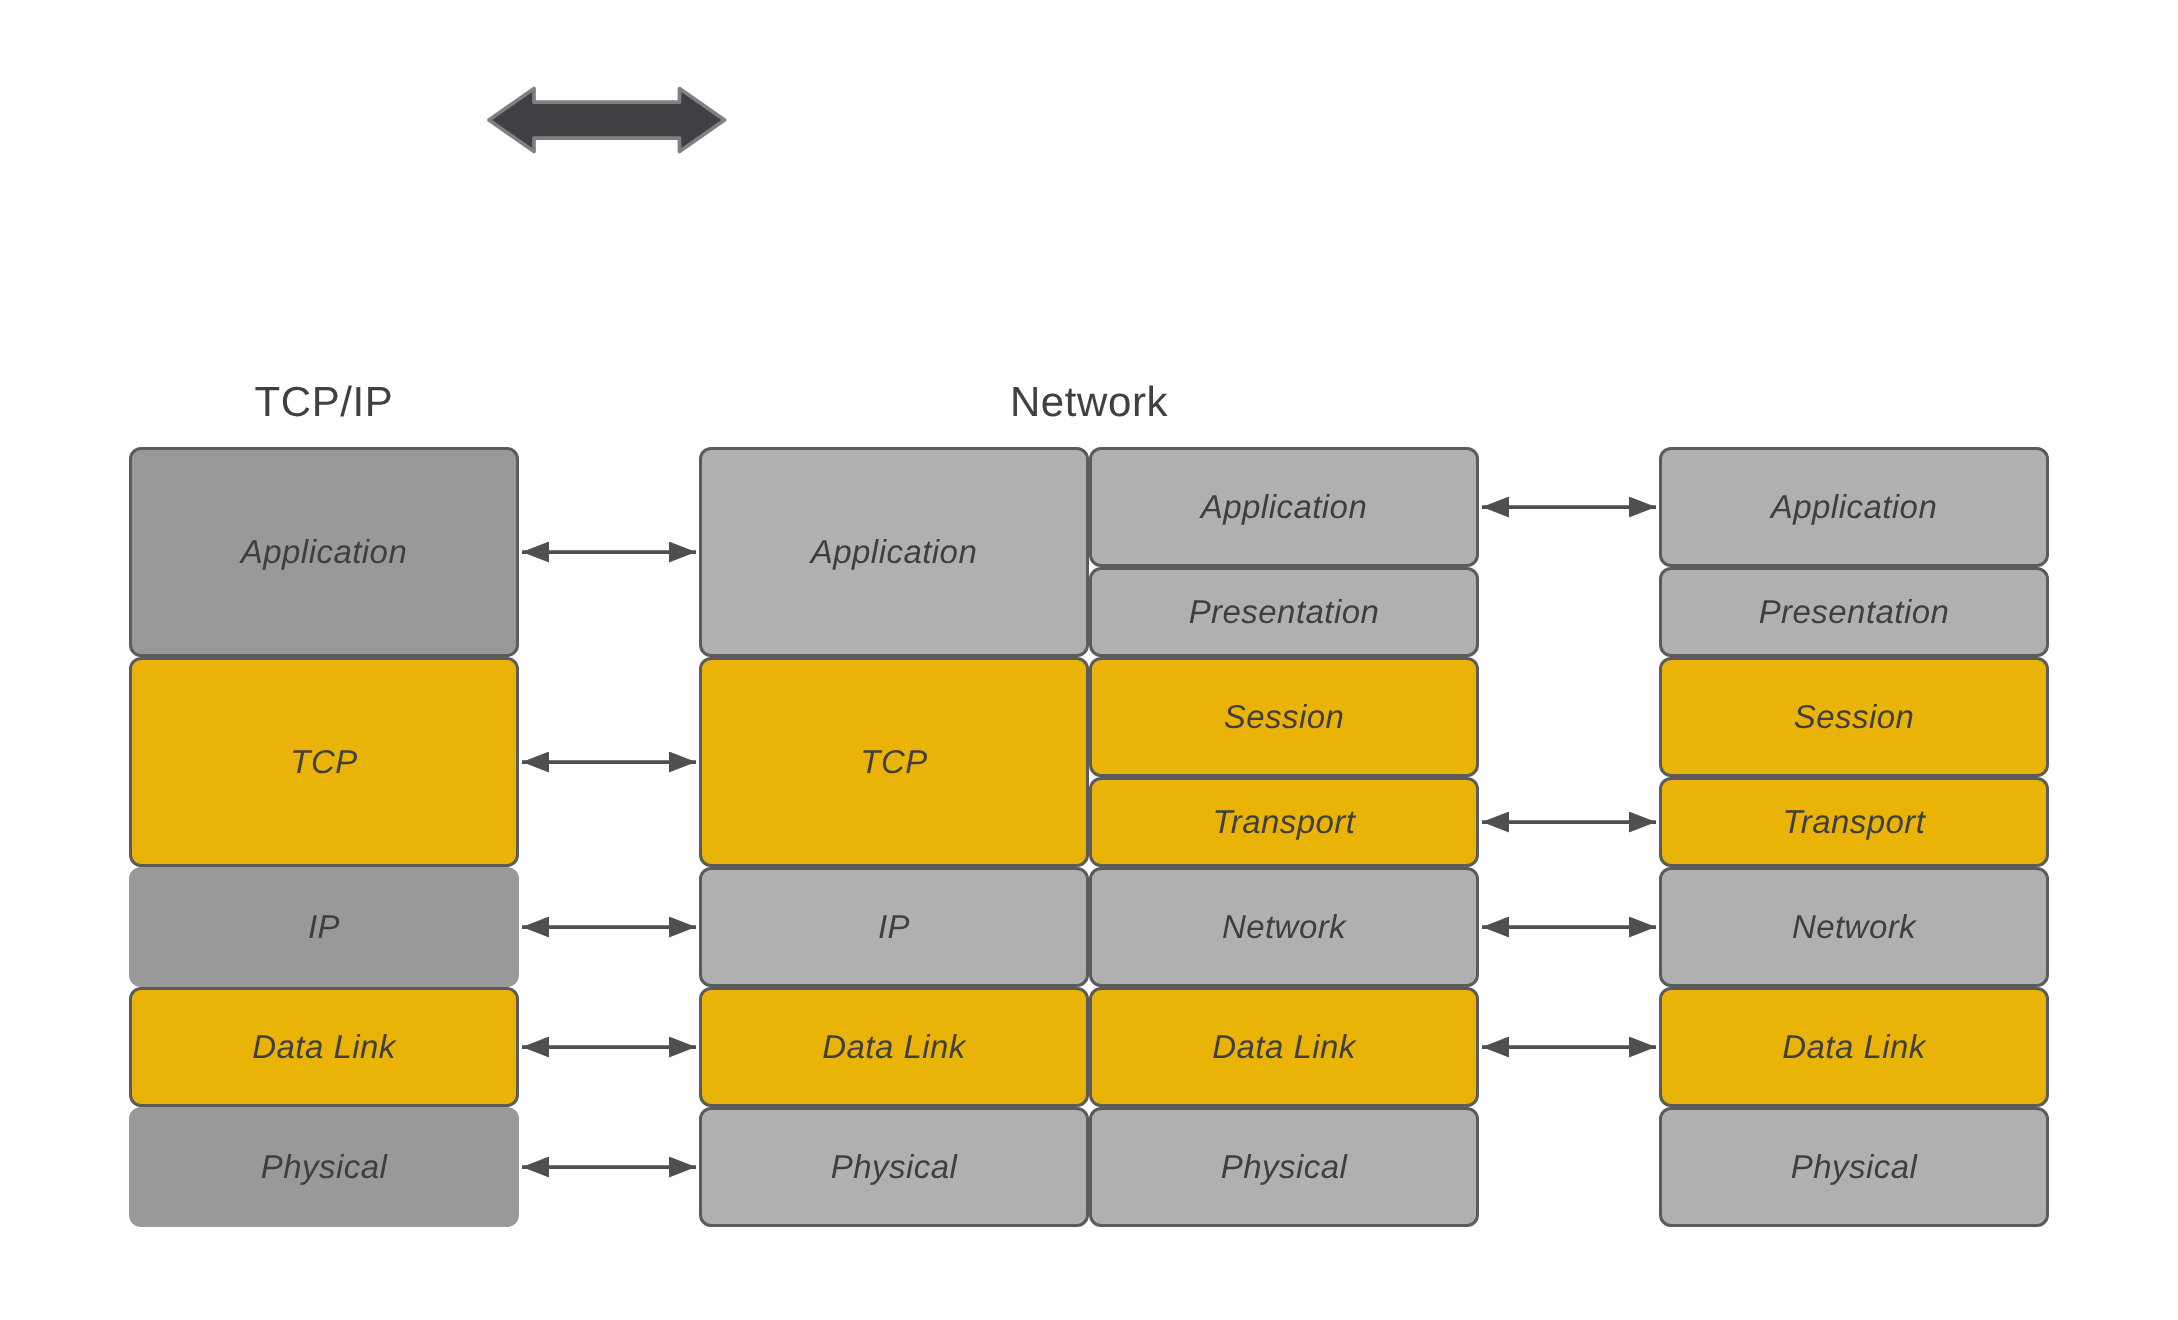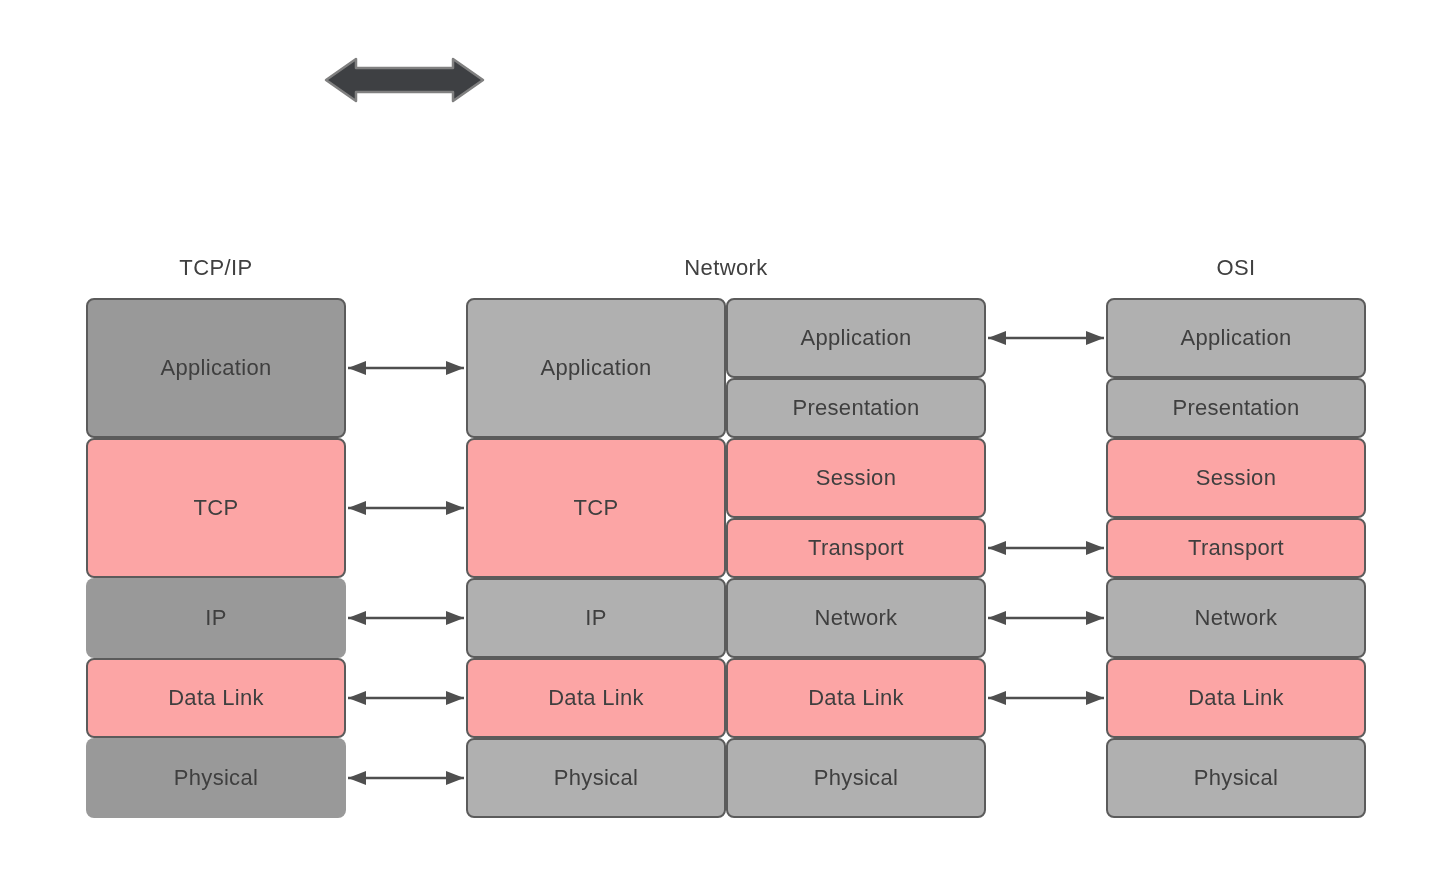--- a/index.html
+++ b/index.html
@@ -11,41 +11,42 @@
   #canvas {
     position: relative;
     width: 1452px;
     height: 880px;
     background: #ffffff;
     overflow: hidden;
   }
   .col-header {
     position: absolute;
     text-align: center;
-    font-size: 22px;
+    font-size: 28px;
     letter-spacing: 0.4px;
     color: #404040;
     line-height: 30px;
   }
   .box {
     position: absolute;
     box-sizing: border-box;
     border-radius: 8px;
     display: flex;
     align-items: center;
     justify-content: center;
     font-size: 22px;
     letter-spacing: 0.3px;
     color: #3f3f3f;
     text-align: center;
+    font-style: italic;
   }
   .bordered { border: 2.5px solid #5b5b5b; }
   .fill-dark  { background: #999999; }
   .fill-light { background: #b0b0b0; }
-  .fill-white { background: #fca5a5; }
+  .fill-white { background: #eab308; }
   #arrow-layer {
     position: absolute;
     left: 0; top: 0;
     width: 1452px;
     height: 880px;
     pointer-events: none;
   }
 </style>
 </head>
 <body>
@@ -68,21 +69,20 @@
     <line x1="348" y1="778" x2="464" y2="778" stroke="#4f4f4f" stroke-width="2.5" marker-start="url(#arrhead)" marker-end="url(#arrhead)"></line>
 
     <line x1="988" y1="338" x2="1104" y2="338" stroke="#4f4f4f" stroke-width="2.5" marker-start="url(#arrhead)" marker-end="url(#arrhead)"></line>
     <line x1="988" y1="548" x2="1104" y2="548" stroke="#4f4f4f" stroke-width="2.5" marker-start="url(#arrhead)" marker-end="url(#arrhead)"></line>
     <line x1="988" y1="618" x2="1104" y2="618" stroke="#4f4f4f" stroke-width="2.5" marker-start="url(#arrhead)" marker-end="url(#arrhead)"></line>
     <line x1="988" y1="698" x2="1104" y2="698" stroke="#4f4f4f" stroke-width="2.5" marker-start="url(#arrhead)" marker-end="url(#arrhead)"></line>
   </svg>
 
   <div class="col-header" style="left:86px; top:253px; width:260px;">TCP/IP</div>
   <div class="col-header" style="left:466px; top:253px; width:520px;">Network</div>
-  <div class="col-header" style="left:1106px; top:253px; width:260px;">OSI</div>
 
   <div class="box fill-dark bordered" style="left:86px; top:298px; width:260px; height:140px;">Application</div>
   <div class="box fill-white bordered" style="left:86px; top:438px; width:260px; height:140px;">TCP</div>
   <div class="box fill-dark" style="left:86px; top:578px; width:260px; height:80px;">IP</div>
   <div class="box fill-white bordered" style="left:86px; top:658px; width:260px; height:80px;">Data Link</div>
   <div class="box fill-dark" style="left:86px; top:738px; width:260px; height:80px;">Physical</div>
 
   <div class="box fill-light bordered" style="left:466px; top:298px; width:260px; height:140px;">Application</div>
   <div class="box fill-white bordered" style="left:466px; top:438px; width:260px; height:140px;">TCP</div>
   <div class="box fill-light bordered" style="left:466px; top:578px; width:260px; height:80px;">IP</div>

